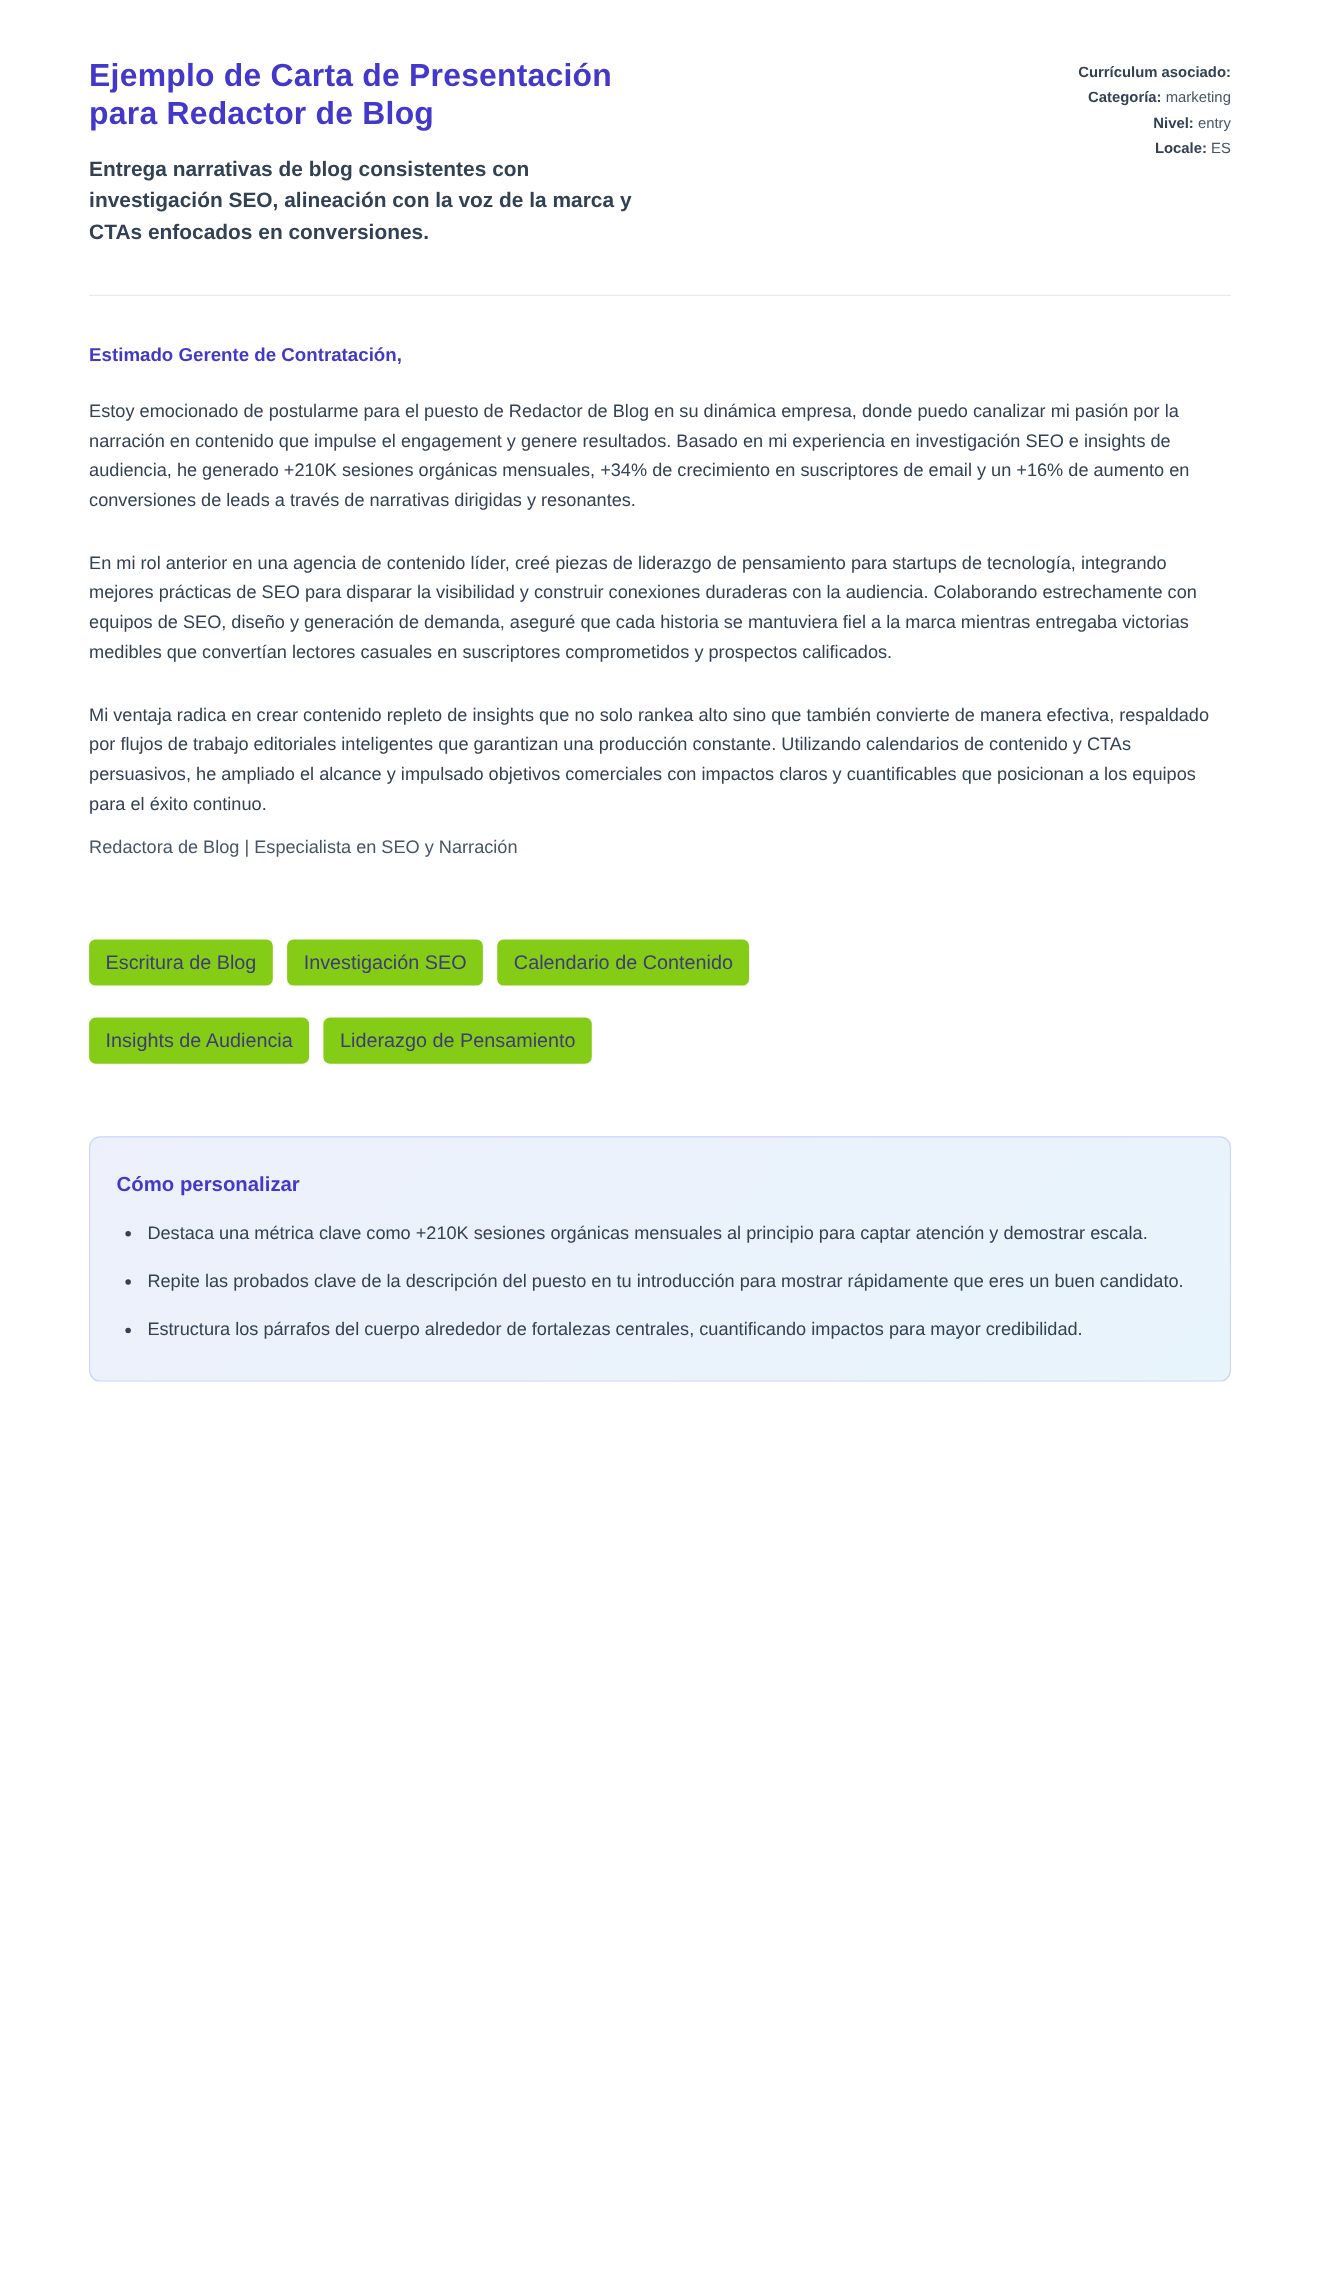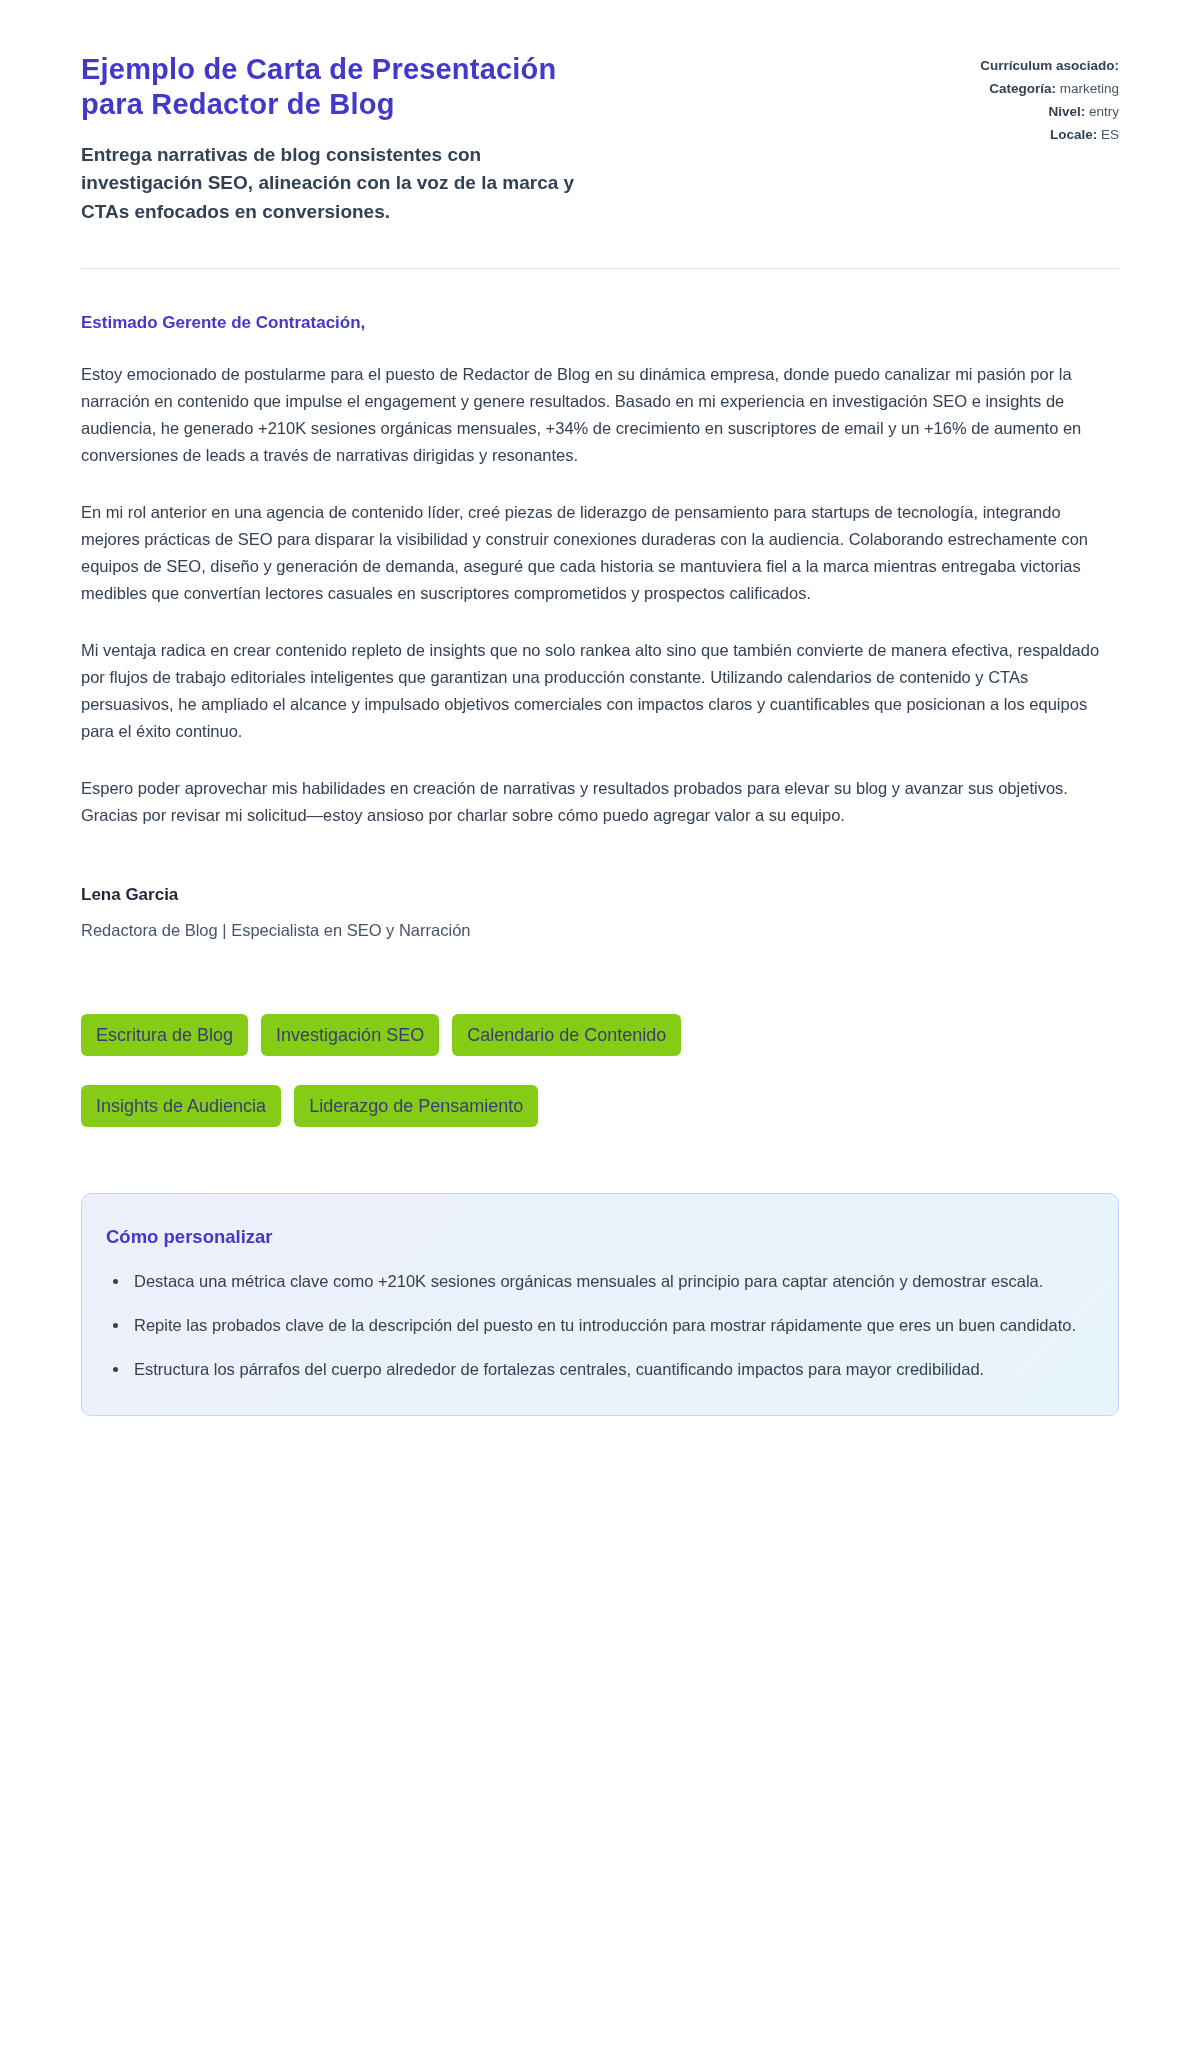--- a/index.html
+++ b/index.html
@@ -161,22 +161,20 @@
     </aside>
   </header>
 
   <hr class="divider">
 
   <section>
     <p class="greeting">Estimado Gerente de Contratación,</p>
     <p class="para">Estoy emocionado de postularme para el puesto de Redactor de Blog en su dinámica empresa, donde puedo canalizar mi pasión por la narración en contenido que impulse el engagement y genere resultados. Basado en mi experiencia en investigación SEO e insights de audiencia, he generado +210K sesiones orgánicas mensuales, +34% de crecimiento en suscriptores de email y un +16% de aumento en conversiones de leads a través de narrativas dirigidas y resonantes.</p>
     <p class="para">En mi rol anterior en una agencia de contenido líder, creé piezas de liderazgo de pensamiento para startups de tecnología, integrando mejores prácticas de SEO para disparar la visibilidad y construir conexiones duraderas con la audiencia. Colaborando estrechamente con equipos de SEO, diseño y generación de demanda, aseguré que cada historia se mantuviera fiel a la marca mientras entregaba victorias medibles que convertían lectores casuales en suscriptores comprometidos y prospectos calificados.</p>
     <p class="para">Mi ventaja radica en crear contenido repleto de insights que no solo rankea alto sino que también convierte de manera efectiva, respaldado por flujos de trabajo editoriales inteligentes que garantizan una producción constante. Utilizando calendarios de contenido y CTAs persuasivos, he ampliado el alcance y impulsado objetivos comerciales con impactos claros y cuantificables que posicionan a los equipos para el éxito continuo.</p>
-    <p class="para">Espero poder aprovechar mis habilidades en creación de narrativas y resultados probados para elevar su blog y avanzar sus objetivos. Gracias por revisar mi solicitud—estoy ansioso por charlar sobre cómo puedo agregar valor a su equipo.</p>
-    <p class="sig-name">Lena Garcia</p>
     <p class="sig-role">Redactora de Blog | Especialista en SEO y Narración</p>
   </section>
 
   <div class="tags">
     <span class="tag">Escritura de Blog</span>
     <span class="tag">Investigación SEO</span>
     <span class="tag">Calendario de Contenido</span>
     <span class="tag">Insights de Audiencia</span>
     <span class="tag">Liderazgo de Pensamiento</span>
   </div>

